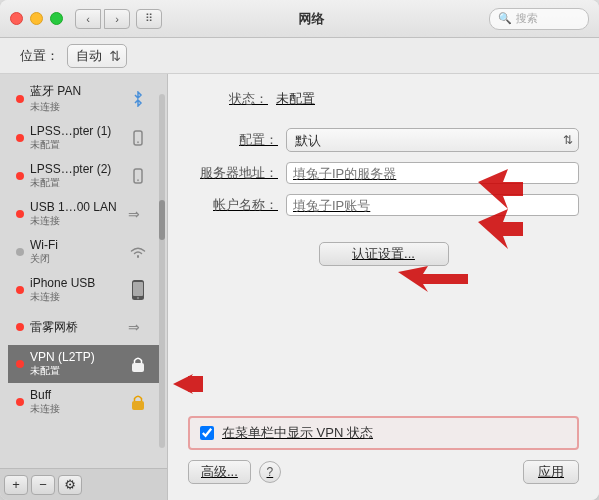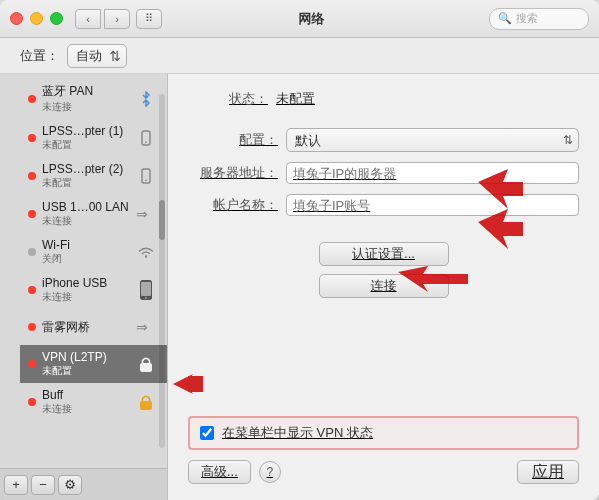--- a/index.html
+++ b/index.html
@@ -173,22 +173,21 @@
       border-right: 1px solid #c0c0c0;
       display: flex;
       flex-direction: column;
       flex-shrink: 0;
       overflow: hidden;
     }
 
     .sidebar-list {
       flex: 1;
       overflow-y: auto;
-      padding: 4px 0;
-      margin-left: 20px;
+      padding: 4px 8px;
     }
 
     .sidebar-item {
       display: flex;
       align-items: center;
       padding: 5px 8px;
       cursor: pointer;
       position: relative;
     }
 
@@ -453,21 +452,21 @@
       color: #333;
       cursor: pointer;
     }
 
     .btn-apply {
       height: 24px;
       padding: 0 14px;
       background: linear-gradient(to bottom, #f5f5f5, #e0e0e0);
       border: 1px solid #b0b0b0;
       border-radius: 5px;
-      font-size: 16px;
+      font-size: 13px;
       color: #333;
       cursor: pointer;
     }
 
     .right-panel-wrapper {
       flex: 1;
       position: relative;
       display: flex;
       flex-direction: column;
       text-decoration: underline;
@@ -690,21 +689,20 @@
           <input class="form-input" type="text" style="color: rgb(204, 0, 0);" placeholder="填兔子IP的服务器">
         </div>
 
         <div class="form-row">
           <span class="form-label">帐户名称：</span>
           <input class="form-input" type="text" style="color: rgb(204, 0, 0);" placeholder="填兔子IP账号">
         </div>
 
         <div class="buttons-row">
           <button class="action-button">认证设置...</button>
-          <button class="action-button">连接</button>
         </div>
 
         <div class="bottom-section">
           <div class="checkbox-row">
             <input type="checkbox" class="checkbox-input" checked="" style="">
             <label class="checkbox-label">在菜单栏中显示 VPN 状态</label>
           </div>
           <div class="bottom-buttons">
             <button class="btn-advanced">高级...</button>
             <div class="btn-question">?</div>

